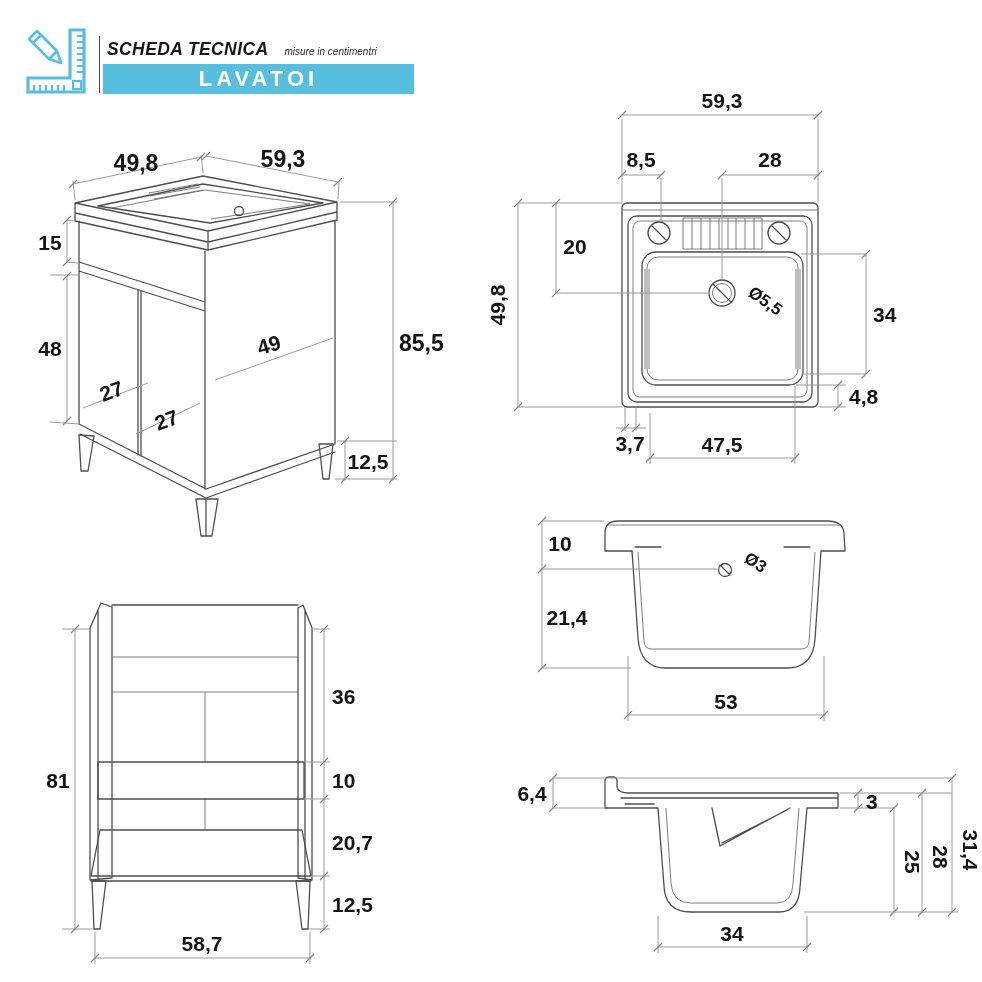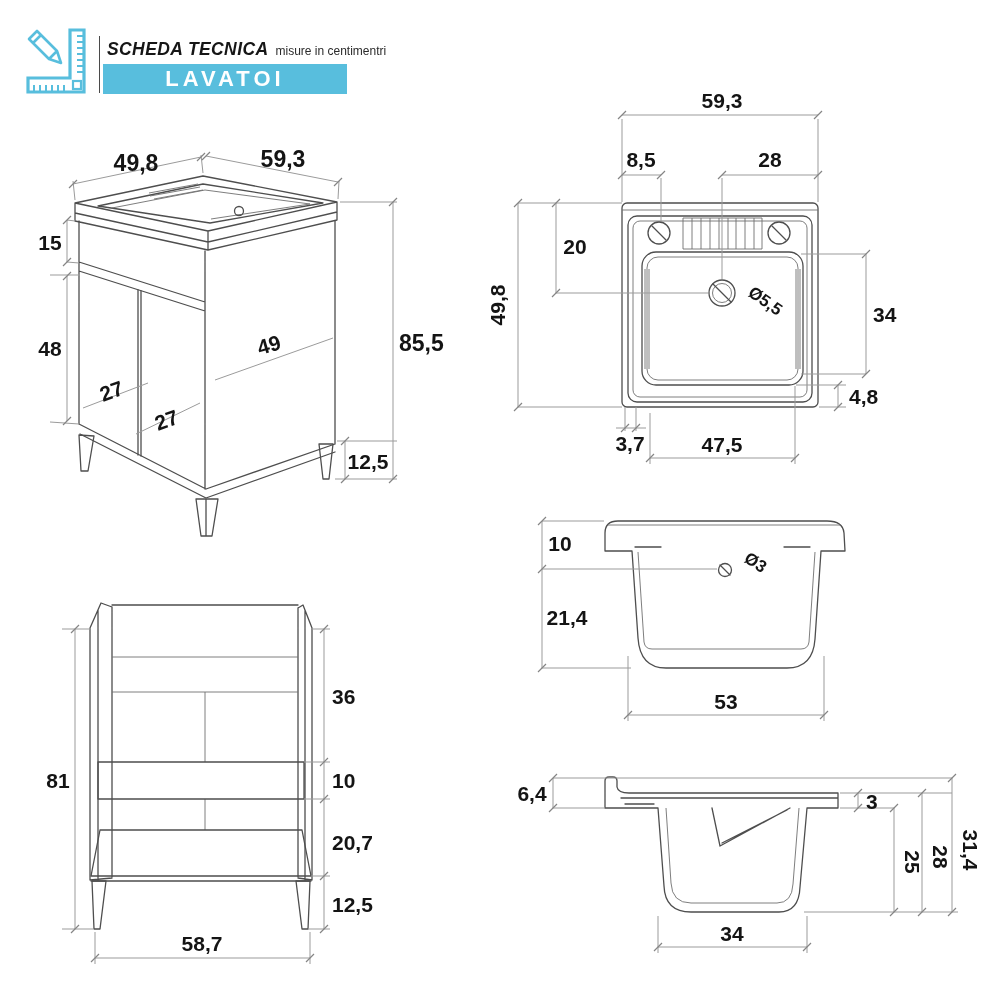--- a/index.html
+++ b/index.html
@@ -3,22 +3,22 @@
 <meta charset="utf-8">
 <style>
   html,body{margin:0;padding:0;background:#fff;}
   .sheet{position:relative;width:982px;height:982px;background:#fff;overflow:hidden;
          font-family:"Liberation Sans",sans-serif;}
   
   .logo{position:absolute;left:24px;top:26px;width:70px;height:70px;}
   .vline{position:absolute;left:99px;top:36px;width:1px;height:57px;background:#4a4a4a;}
   .title-row{position:absolute;left:107px;top:39px;white-space:nowrap;}
   .title{font-style:italic;font-weight:700;font-size:17.5px;color:#161616;letter-spacing:.4px;text-align:right;}
-  .subtitle{font-weight:400;font-size:12px;color:#2b2b2b;margin-left:7px;}
-  .banner{position:absolute;left:103px;top:64px;width:244px;height:30px;background:#58bedd;
+  .subtitle{font-style:italic;font-weight:400;font-size:10px;color:#2b2b2b;margin-left:16px;}
+  .banner{position:absolute;left:103px;top:64px;width:311px;height:30px;background:#58bedd;
           display:flex;align-items:center;justify-content:center;}
   .banner span{font-weight:700;font-size:22px;color:#fff;letter-spacing:4px;}
   
   svg.drawings{position:absolute;left:0;top:0;}
   .obj{stroke:#4e4e4e;stroke-width:1.3;fill:none;stroke-linecap:round;stroke-linejoin:round;}
   .thin{stroke:#6f6f6f;stroke-width:.9;fill:none;}
   .dimline{stroke:#9b9b9b;stroke-width:1;fill:none;}
   .tick{stroke:#858585;stroke-width:1.2;fill:none;}
   text.dim{font-family:"Liberation Sans",sans-serif;font-weight:700;font-size:21px;fill:#141414;}
   text.dim-lg{font-size:23px;}

